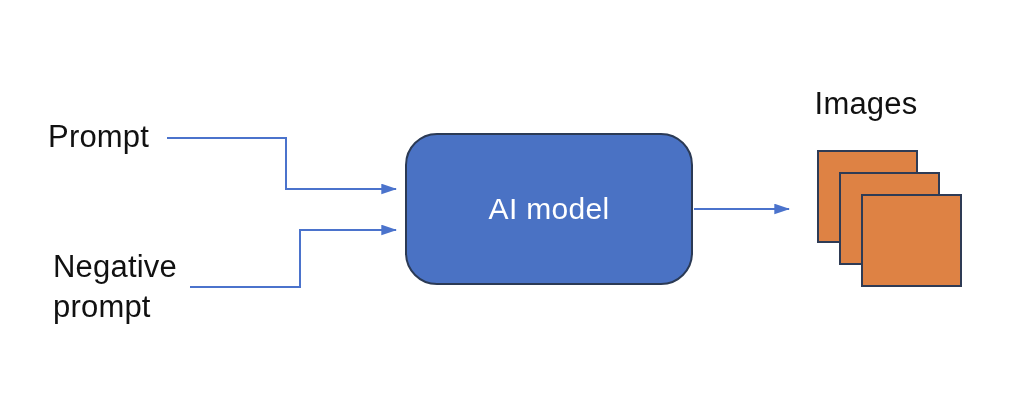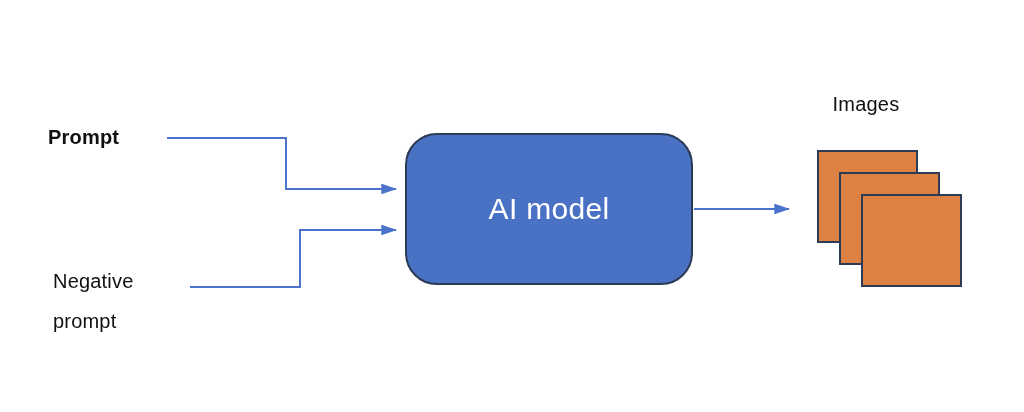--- a/index.html
+++ b/index.html
@@ -18,26 +18,26 @@
     position: relative;
     width: 1024px;
     height: 412px;
     background: var(--background);
     font-family: "Liberation Sans", sans-serif;
     overflow: hidden;
   }
   .label {
     position: absolute;
     color: var(--label-text);
-    font-size: 20px;
+    font-size: 31px;
     line-height: 40px;
     letter-spacing: 0.2px;
   }
-  .prompt-label { left: 48px; top: 117px; width: 120px; font-weight: bold; }
-  .negative-label { left: 53px; top: 261px; width: 130px; }
+  .prompt-label { left: 48px; top: 117px; width: 120px; }
+  .negative-label { left: 53px; top: 247px; width: 130px; }
   .images-label { left: 796px; top: 84px; width: 140px; text-align: center; }
   .connectors {
     position: absolute;
     left: 0; top: 0;
     width: 1024px; height: 412px;
   }
   .connectors polyline, .connectors line {
     fill: none;
     stroke: var(--connector-blue);
     stroke-width: 2;

